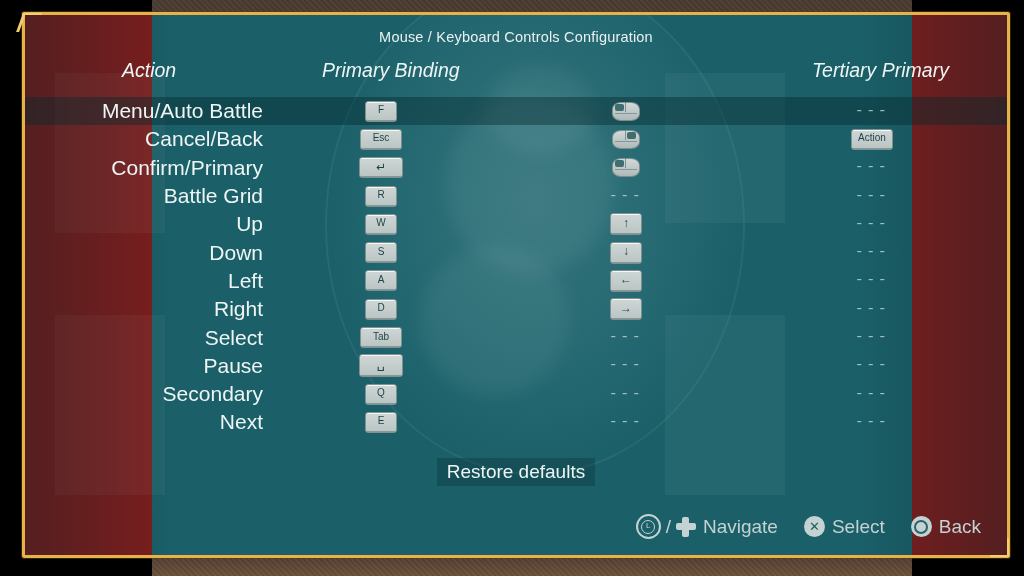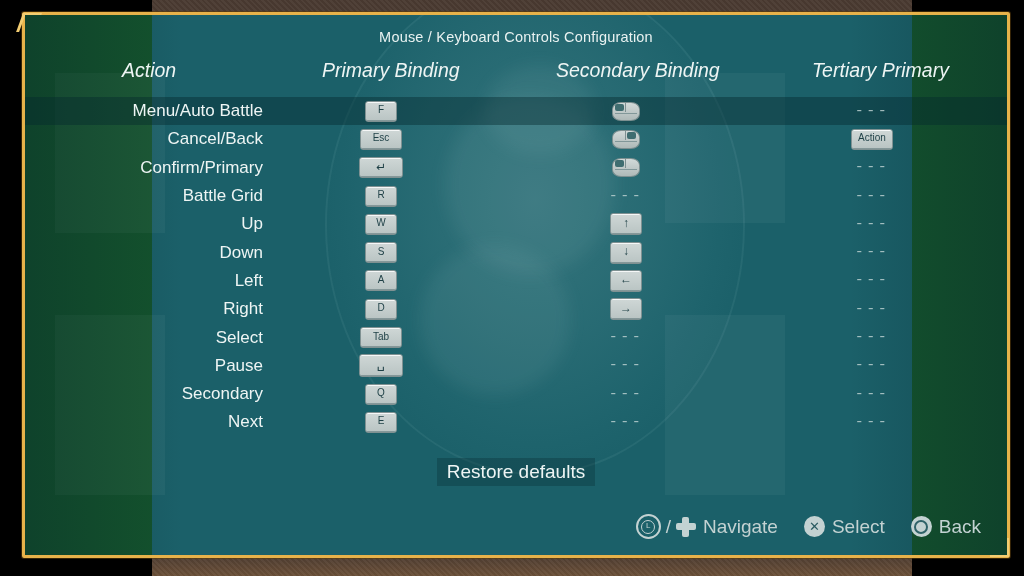--- a/index.html
+++ b/index.html
@@ -21,21 +21,21 @@
          box-shadow:0 0 0 1px rgba(120,80,20,.85) inset,0 0 0 1px rgba(90,60,12,.6);}
   .frame-inner{position:absolute;left:0;top:0;right:0;bottom:0;
                border:1px solid rgba(255,224,150,.55);box-sizing:border-box;}
   .frame-corner{position:absolute;width:16px;height:16px;}
   .fc-tl{left:-2px;top:-2px;border-left:3px solid #f3cd72;border-top:3px solid #f3cd72;
          transform:skewX(-20deg);transform-origin:left top;}
   .fc-br{right:-2px;bottom:-2px;border-right:3px solid #f3cd72;border-bottom:3px solid #f3cd72;}
 
   
   .panel{position:absolute;left:25px;top:15px;right:17px;bottom:21px;
-         background:#14532d;overflow:hidden;}
+         background:#7f1d1d;overflow:hidden;}
   
   .panel-mid{position:absolute;left:127px;top:0;width:760px;height:100%;
              background:#1b6069;}
   
   .art-circle{position:absolute;left:300px;top:-40px;width:420px;height:500px;
               border-radius:50%;
               background:radial-gradient(ellipse at 50% 45%,
                  rgba(190,225,225,.16) 0%,
                  rgba(150,200,205,.10) 38%,
                  rgba(90,160,170,.05) 62%,
@@ -57,21 +57,21 @@
   .c-primary{left:297px;}
   .c-secondary{left:531px;}
   .c-tertiary{left:787px;}
 
   
   .rows{position:absolute;top:82px;left:0;width:100%;}
   .row{position:relative;height:28.3px;}
   .row.sel{background:rgba(5,40,46,.42);}
   .cell{position:absolute;top:0;height:28.3px;display:flex;align-items:center;}
   .cell-action{left:0;width:238px;justify-content:flex-end;
-               color:#eef5f4;font-size:17px;white-space:nowrap;}
+               color:#eef5f4;font-size:21px;white-space:nowrap;}
   .cell-b1{left:326px;width:60px;justify-content:center;}
   .cell-b2{left:571px;width:60px;justify-content:center;}
   .cell-b3{left:817px;width:60px;justify-content:center;}
 
   
   .dash{color:#b9cfcf;font-size:15px;letter-spacing:2.5px;
         font-family:"Liberation Mono","DejaVu Sans Mono",monospace;opacity:.85;}
 
   
   .key{display:inline-flex;align-items:center;justify-content:center;
@@ -150,21 +150,20 @@
     <div class="art-rect" style="left:30px;top:300px;width:110px;height:180px;"></div>
     <div class="art-rect" style="left:640px;top:58px;width:120px;height:150px;"></div>
     <div class="art-rect" style="left:640px;top:300px;width:120px;height:180px;"></div>
     <div class="panel-vig"></div>
 
     <div class="title">Mouse / Keyboard Controls Configuration</div>
 
     <div class="cols">
       <span class="c-action">Action</span>
       <span class="c-primary">Primary Binding</span>
-      <span class="c-secondary">Secondary Binding</span>
       <span class="c-tertiary">Tertiary Primary</span>
     </div>
 
     <div class="rows" id="rows">
         <div class="row sel">
           <div class="cell cell-action">Menu/Auto Battle</div>
           <div class="cell cell-b1">
             <span class="key">F</span>
           </div>
           <div class="cell cell-b2">

